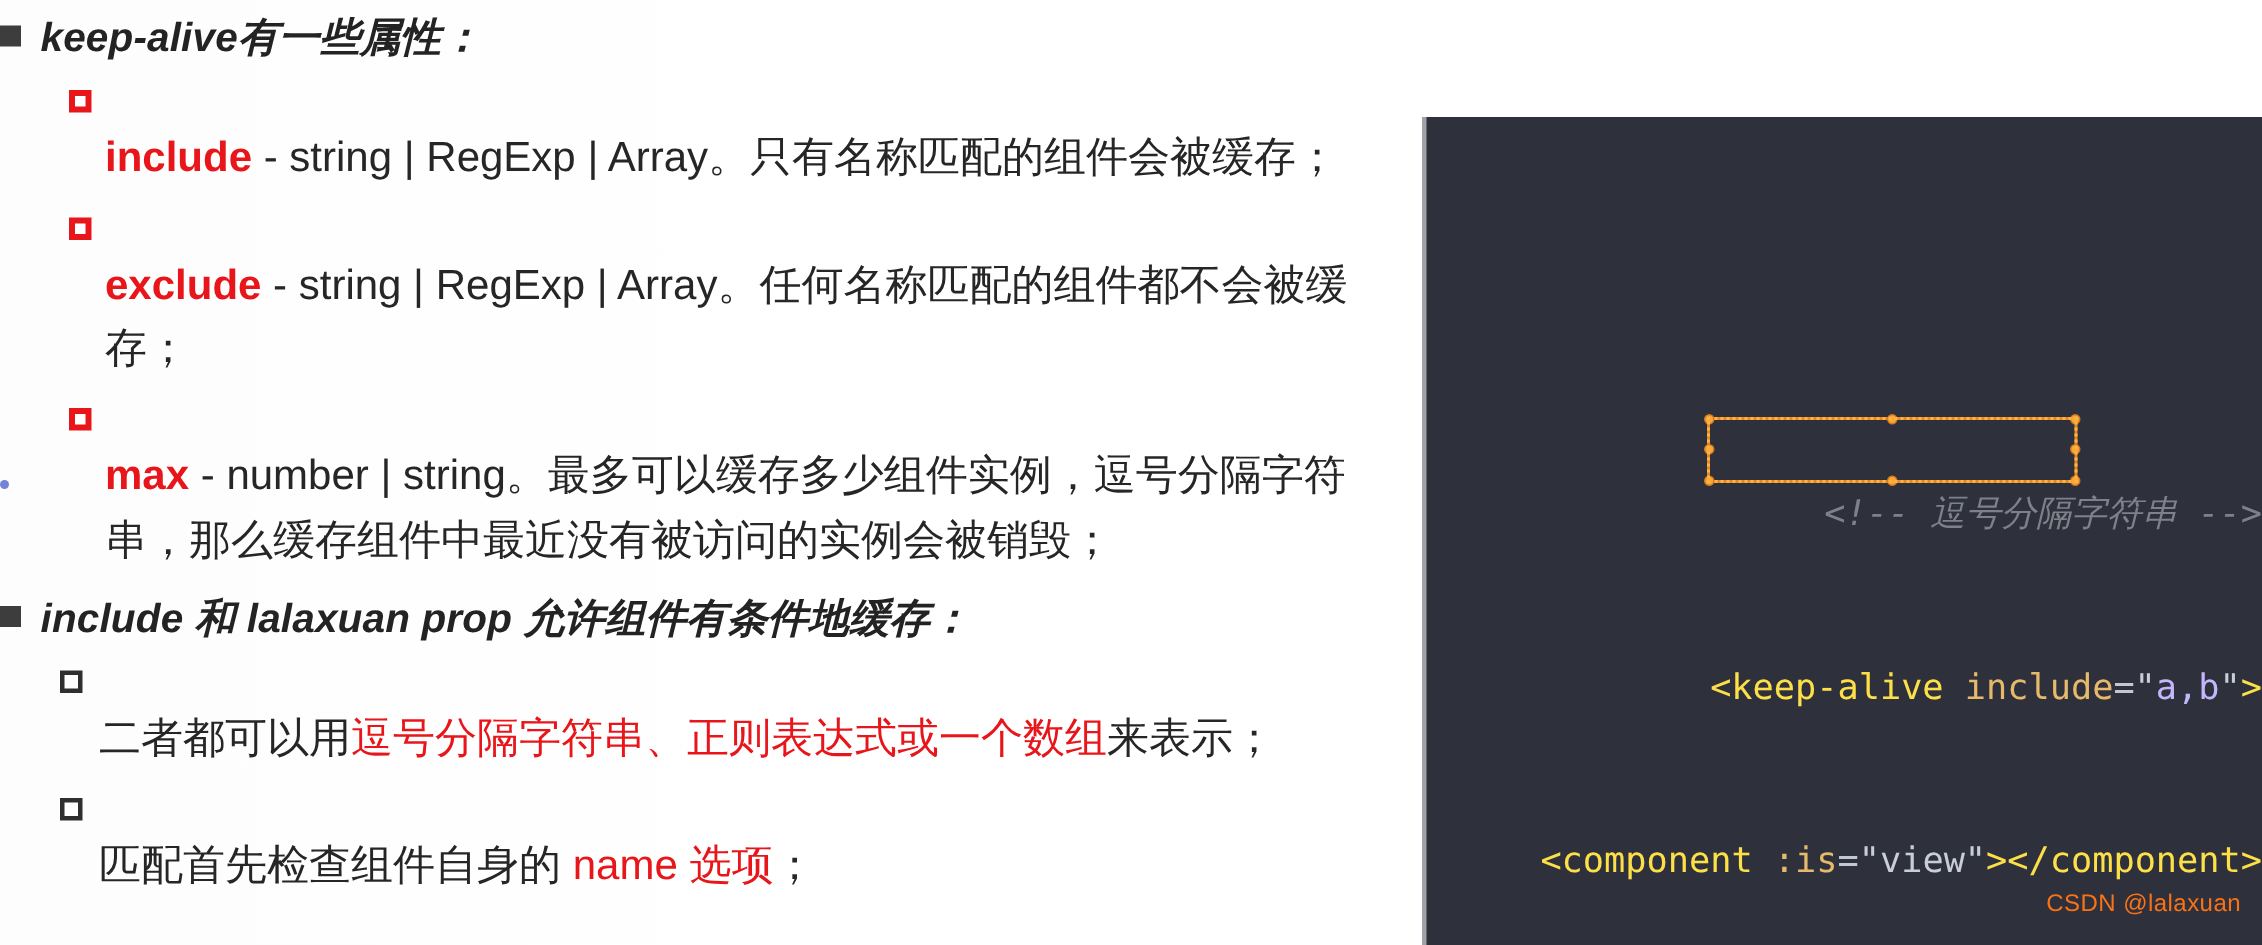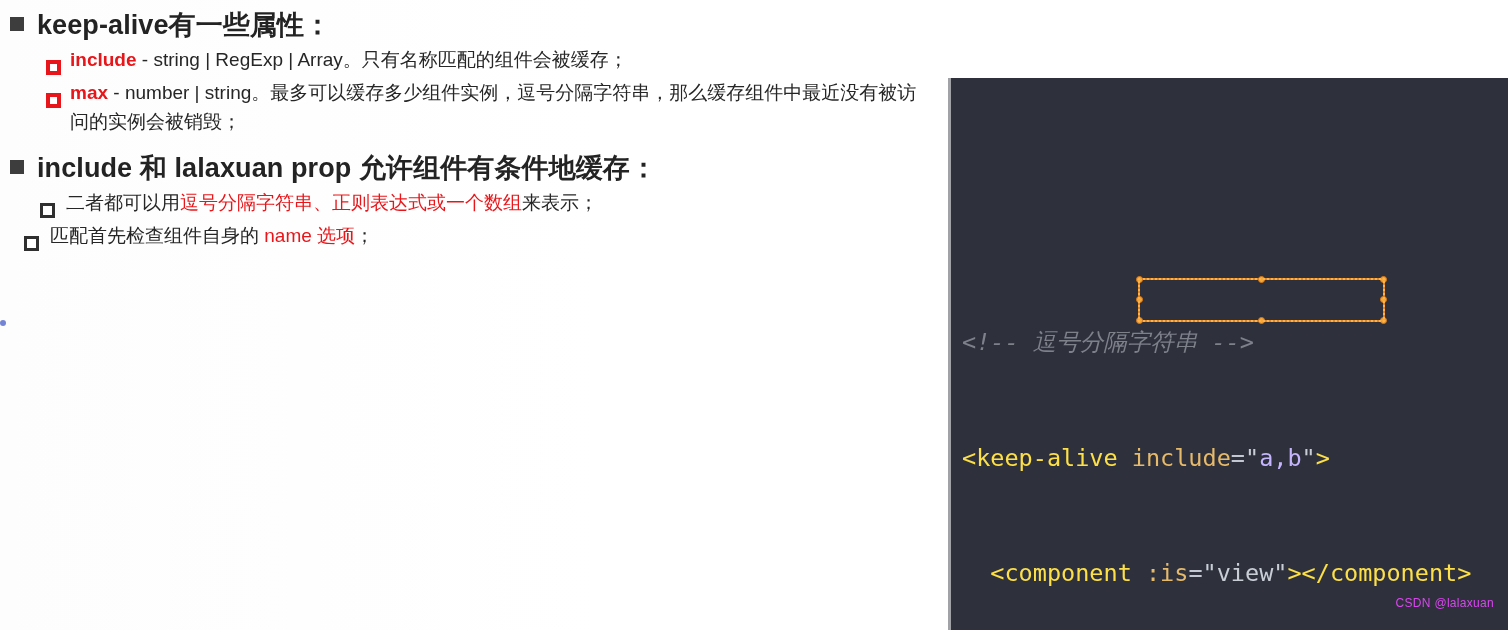--- a/index.html
+++ b/index.html
@@ -29,22 +29,22 @@
     left: 0;
     top: 0;
     width: 948px;
     height: 630px;
     padding: 6px 0 0 0;
   }
 
   .l1 {
     display: flex;
     align-items: flex-start;
-    padding-left: 10px;
     margin-bottom: 2px;
+    font-style: italic;
   }
 
   .bullet-sq-filled {
     width: 14px;
     height: 14px;
     background: #3d3d3d;
     flex: 0 0 14px;
     margin-top: 11px;
     margin-right: 13px;
   }
@@ -78,25 +78,26 @@
     width: 15px;
     height: 15px;
     border: 3px solid #2f2f2f;
     background: #ffffff;
     flex: 0 0 15px;
     margin-top: 14px;
     margin-right: 11px;
   }
 
   .l2-text {
-    font-size: 19px;
+    font-size: 28px;
     color: #262626;
     line-height: 1.52;
     max-width: 855px;
     font-weight: 400;
+    margin-top: 38px;
   }
 
   .kw-red {
     color: #e8161a;
     font-weight: 600;
   }
 
   .hl-red {
     color: #e8161a;
     font-weight: 500;
@@ -112,20 +113,21 @@
     top: 78px;
     width: 560px;
     height: 552px;
     background: #2e313c;
     overflow: hidden;
     padding: 14px 0 0 14px;
     font-family: "DejaVu Sans Mono", "Liberation Mono", monospace;
     font-size: 23.5px;
     line-height: 38.5px;
     white-space: pre;
+    text-align: right;
   }
 
   .code-panel::before {
     content: "";
     position: absolute;
     left: 0; top: 0;
     width: 3px; height: 100%;
     background: #ffffff;
     opacity: 0.55;
   }
@@ -176,22 +178,22 @@
   .h-mr { right: -4px; top: 50%;  margin-top: -4px; }
   .h-bl { left: -4px;  bottom: -4px; }
   .h-bc { left: 50%;   bottom: -4px; margin-left: -4px; }
   .h-br { right: -4px; bottom: -4px; }
 
   .watermark {
     position: absolute;
     right: 14px;
     bottom: 8px;
     font-family: "Liberation Sans", sans-serif;
-    font-size: 12px;
-    color: #d946ef;
+    font-size: 16px;
+    color: #f97316;
     font-style: normal;
     letter-spacing: 0.3px;
   }
 
   .edge-dot {
     position: absolute;
     left: 0;
     top: 320px;
     width: 6px;
     height: 6px;
@@ -214,41 +216,47 @@
       <span class="l1-text">keep-alive有一些属性：</span>
     </div>
 
     <div class="l2">
       <span class="bullet-sq-hollow-red"></span>
       <div class="l2-text">
         <span class="kw-red">include</span><span> - string | RegExp | Array。只有名称匹配的组件会被缓存；</span>
       </div>
     </div>
 
+    <div class="l2">
+      <span class="bullet-sq-hollow-red"></span>
+      <div class="l2-text">
+        <span class="kw-red">exclude</span><span> - string | RegExp | Array。任何名称匹配的组件都不会被缓存；</span>
+      </div>
+    </div>
 
     <div class="l2">
       <span class="bullet-sq-hollow-red"></span>
       <div class="l2-text">
         <span class="kw-red">max</span><span> - number | string。最多可以缓存多少组件实例，逗号分隔字符串，那么缓存组件中最近没有被访问的实例会被销毁；</span>
       </div>
     </div>
 
     <div class="l1 sp-before">
       <span class="bullet-sq-filled"></span>
       <span class="l1-text">include 和 lalaxuan prop 允许组件有条件地缓存：</span>
     </div>
 
     <div class="l2" style="padding-left:40px;">
       <span class="bullet-sq-hollow-dark"></span>
       <div class="l2-text">
         <span>二者都可以用</span><span class="hl-red">逗号分隔字符串、正则表达式或一个数组</span><span>来表示；</span>
       </div>
     </div>
 
-    <div class="l2" style="padding-left:24px;">
+    <div class="l2" style="padding-left:40px;">
       <span class="bullet-sq-hollow-dark"></span>
       <div class="l2-text">
         <span>匹配首先检查组件自身的 </span><span class="hl-red">name 选项</span><span>；</span>
       </div>
     </div>
 
   </div>
 
   <div class="code-panel">
 

